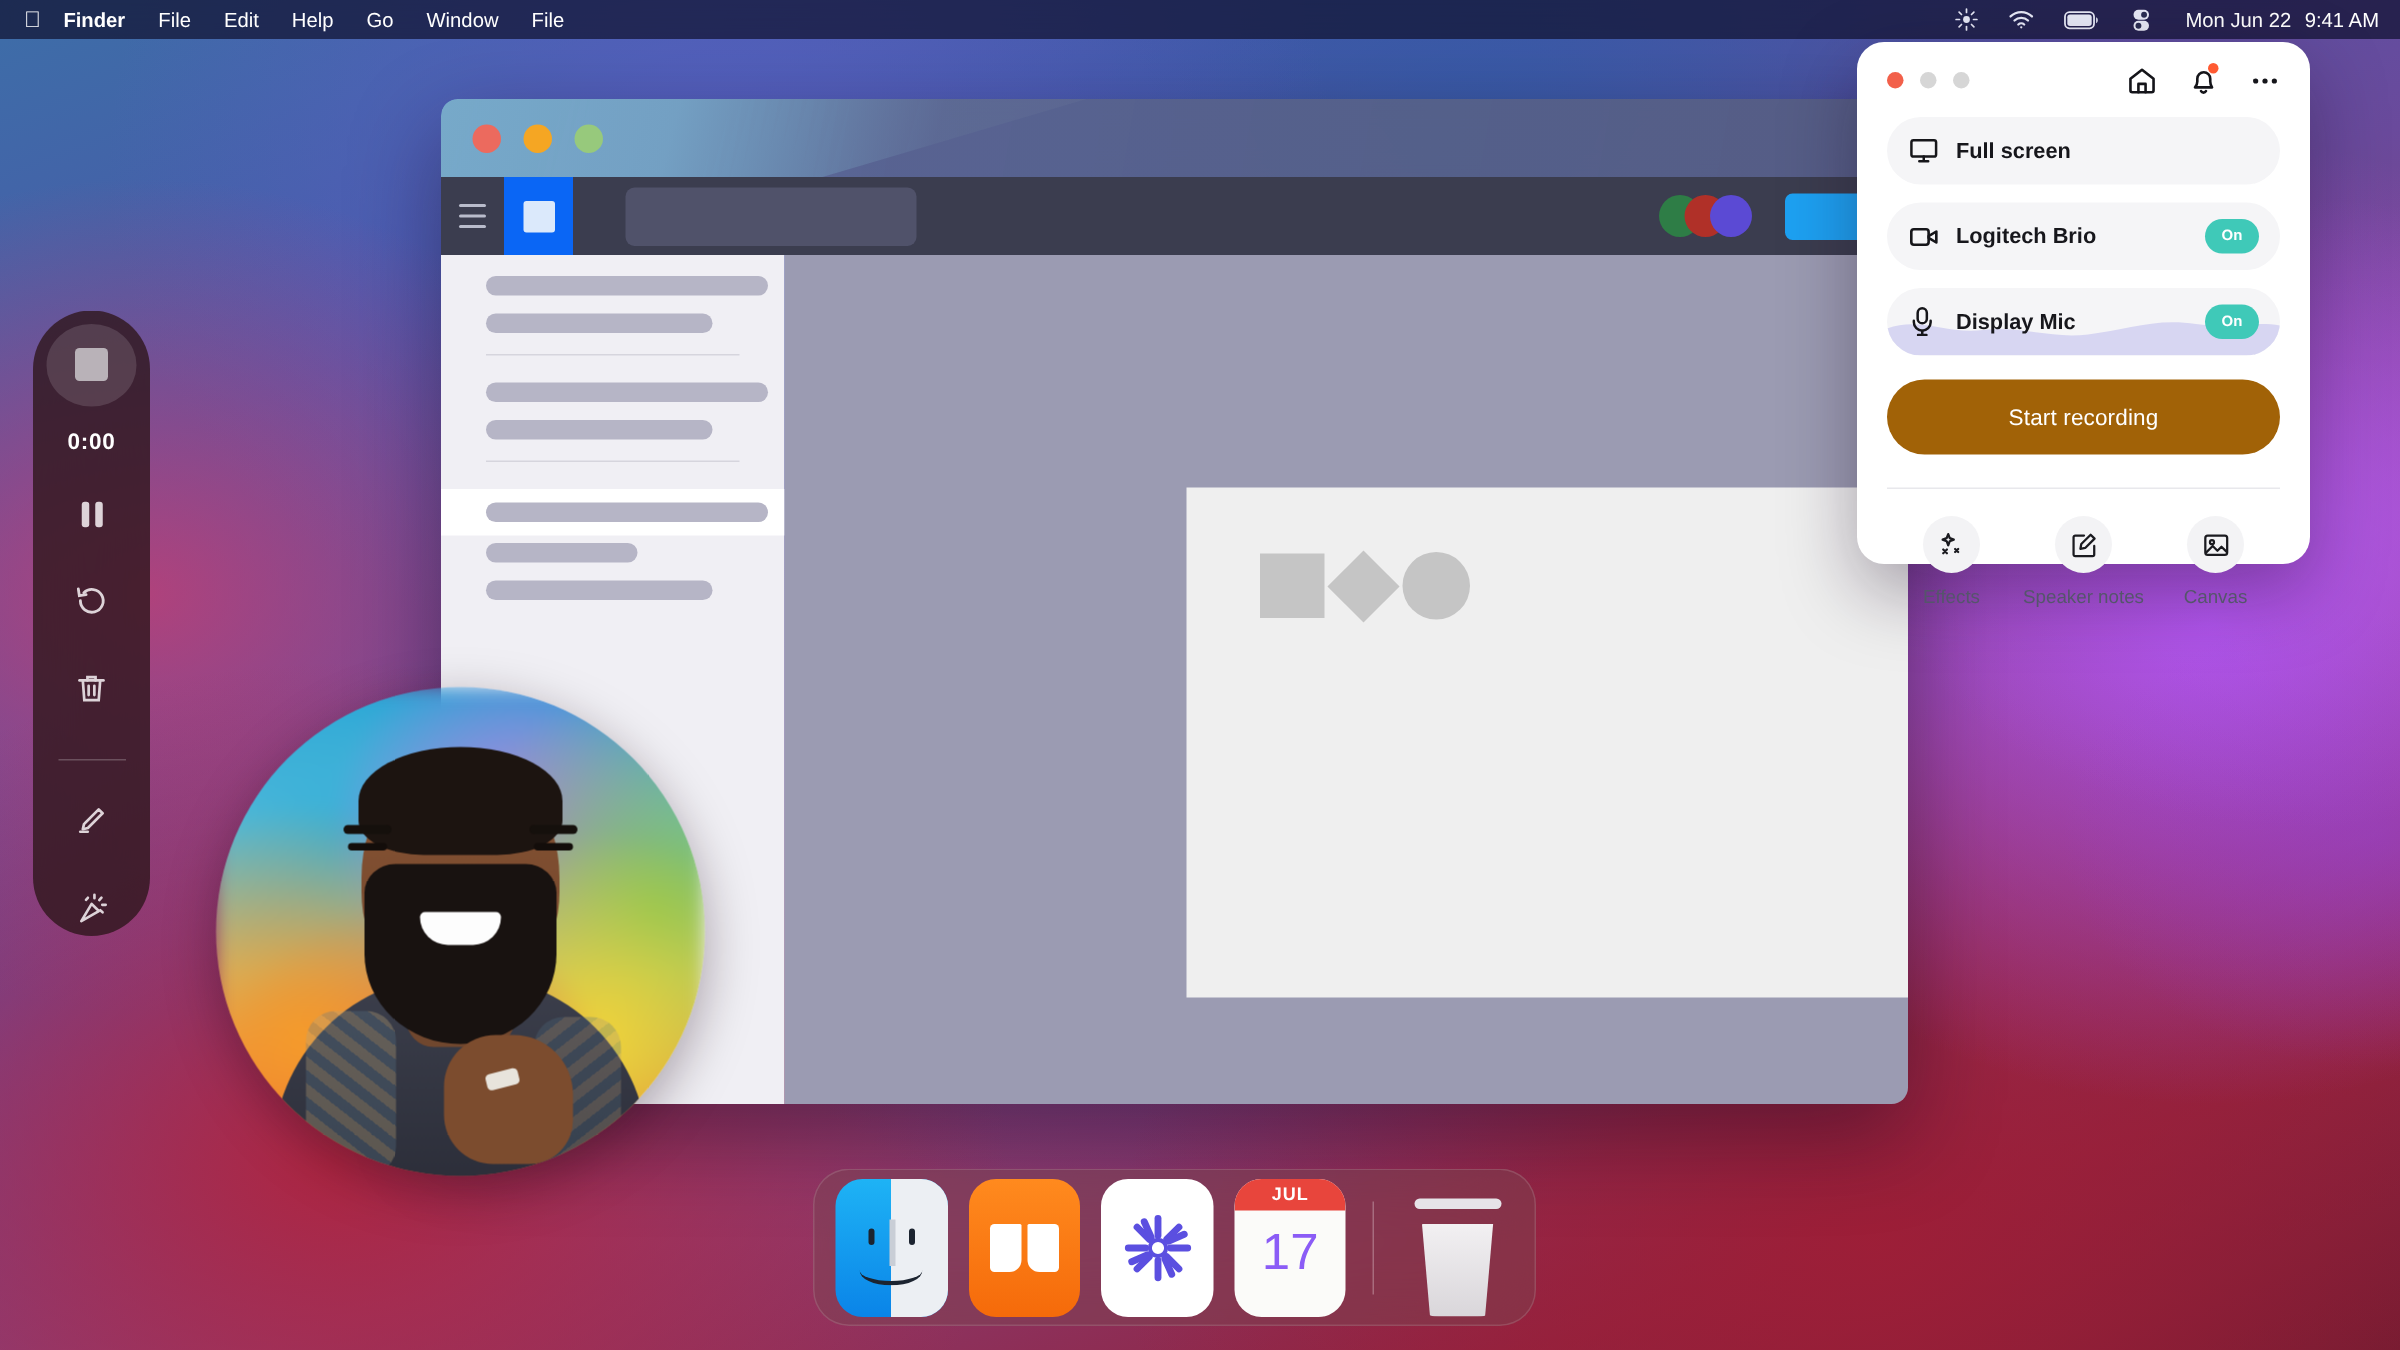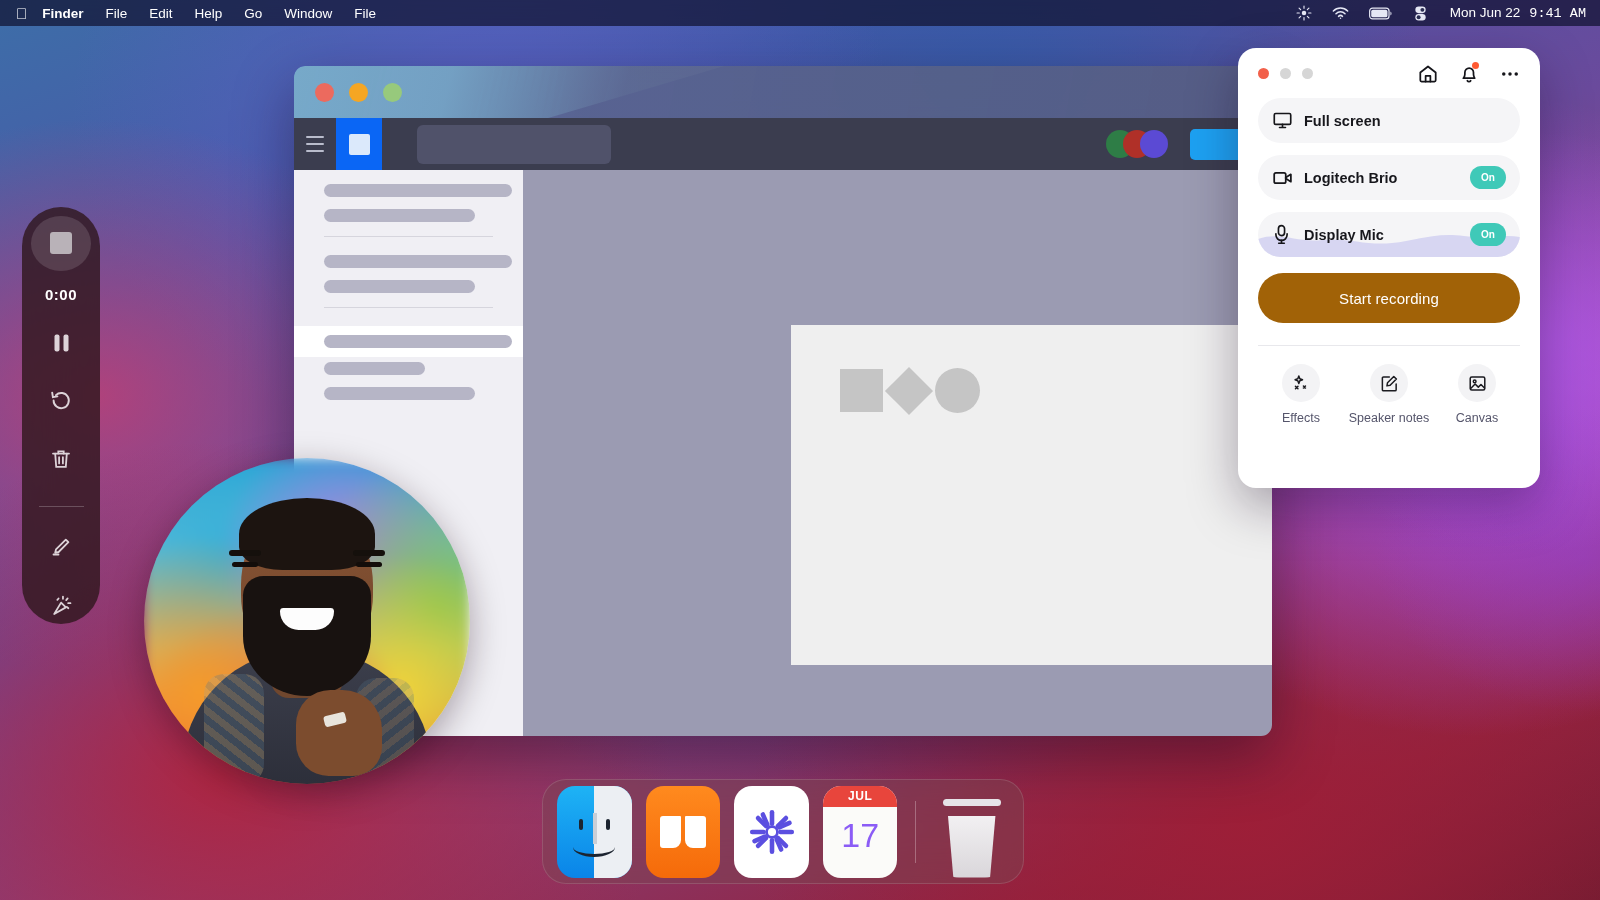--- a/index.html
+++ b/index.html
@@ -39,21 +39,21 @@
     padding:0 14px 0 16px;
     backdrop-filter:blur(18px);
     z-index:40;
   }
   #menubar .apple{ font-size:15px; margin-right:15px; line-height:1; }
   #menubar .mi{ margin-right:22px; white-space:nowrap; }
   #menubar .mi.bold{ font-weight:bold; }
   #menubar .spacer{ flex:1; }
   #menubar .sysicon{ margin-left:20px; display:flex; align-items:center; }
   #menubar .clock{ margin-left:22px; font-size:13.5px; white-space:nowrap; }
-  #menubar .clock .t{ margin-left:9px;font-family:Liberation Mono, monospace; }
+  #menubar .clock .t{ margin-left:9px; }
 
   
   #appwin{
     position:absolute; left:294px; top:66px; width:978px; height:670px;
     border-radius:11px; overflow:hidden;
     box-shadow:0 22px 60px rgba(20,6,30,0.42);
     z-index:10;
   }
   #win-titlebar{
     position:absolute; top:0; left:0; right:0; height:52px;
@@ -220,21 +220,21 @@
     position:absolute; left:152px; top:232px; width:86px; height:86px;
     background:#7c4c2e; border-radius:40% 46% 34% 38%;
   }
   #webcam .ring{
     position:absolute; left:180px; top:256px; width:22px; height:11px;
     background:#e8e4dc; border-radius:3px; transform:rotate(-14deg);
   }
 
   
   #panel{
-    position:absolute; left:1238px; top:48px; width:302px; height:440px;
+    position:absolute; left:1238px; top:28px; width:302px; height:348px;
     background:#ffffff; border-radius:18px;
     box-shadow:0 18px 50px rgba(25,10,35,0.35);
     z-index:50;
   }
   #panel-head{ height:50px; position:relative; }
   #panel-lights{ position:absolute; left:20px; top:20px; display:flex; gap:11px; }
   #panel-lights i{ width:11px; height:11px; border-radius:50%; display:block; }
   #panel-lights .r{ background:#f2604a; } #panel-lights .g1,#panel-lights .g2{ background:#d6d6d6; }
   #panel-head .acts{ position:absolute; right:16px; top:12px; display:flex; align-items:center; gap:13px; }
   #panel-head .acts .ib{ width:28px; height:28px; display:flex; align-items:center; justify-content:center; position:relative; }

